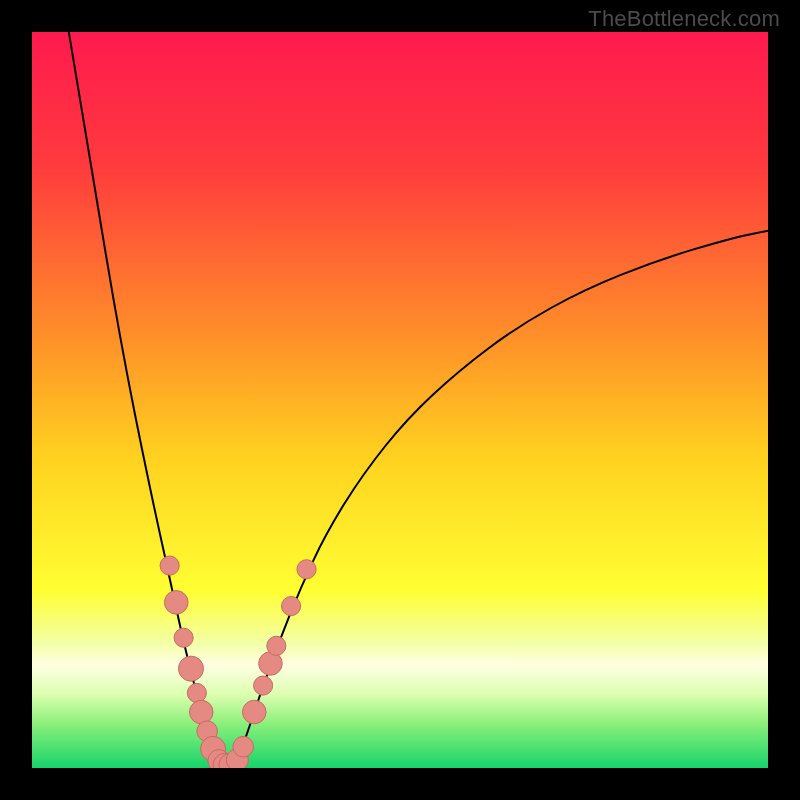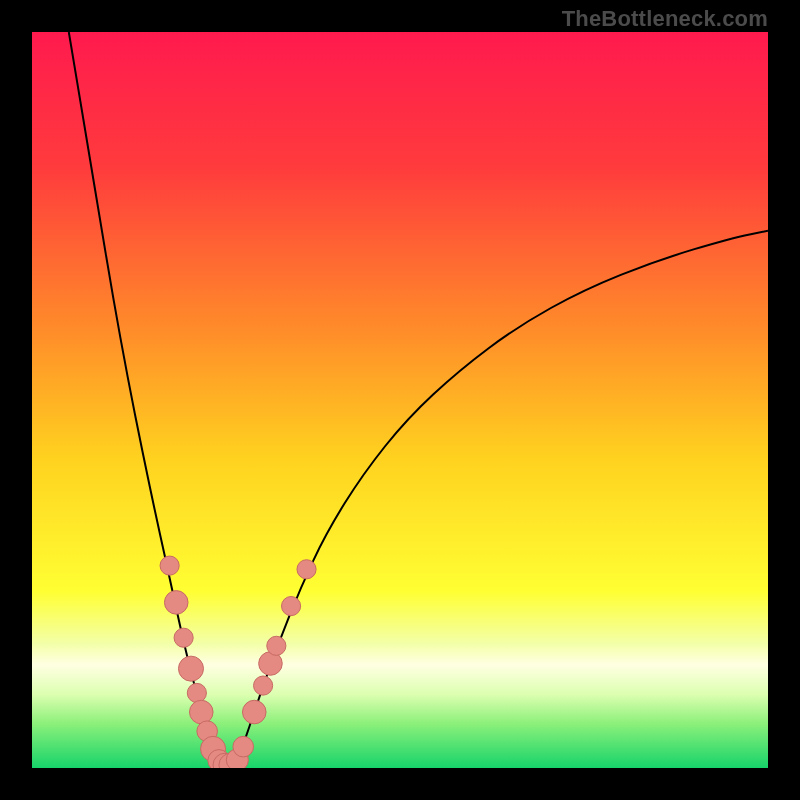--- a/index.html
+++ b/index.html
@@ -25,24 +25,24 @@
     height: 736px;
     overflow: hidden;
   }
   .gradient {
     position: absolute;
     left: 0; top: 0; right: 0; bottom: 0;
   }
   .watermark {
     position: absolute;
     top: 6px;
-    right: 32px;
+    right: 20px;
     color: #4b4b4b;
     font-size: 22px;
-    font-weight: 700;
+    font-weight: 400;
     letter-spacing: 0.2px;
   }
   svg.curves {
     position: absolute;
     left: 0; top: 0;
     width: 736px; height: 736px;
   }
 </style>
 </head>
 <body>

